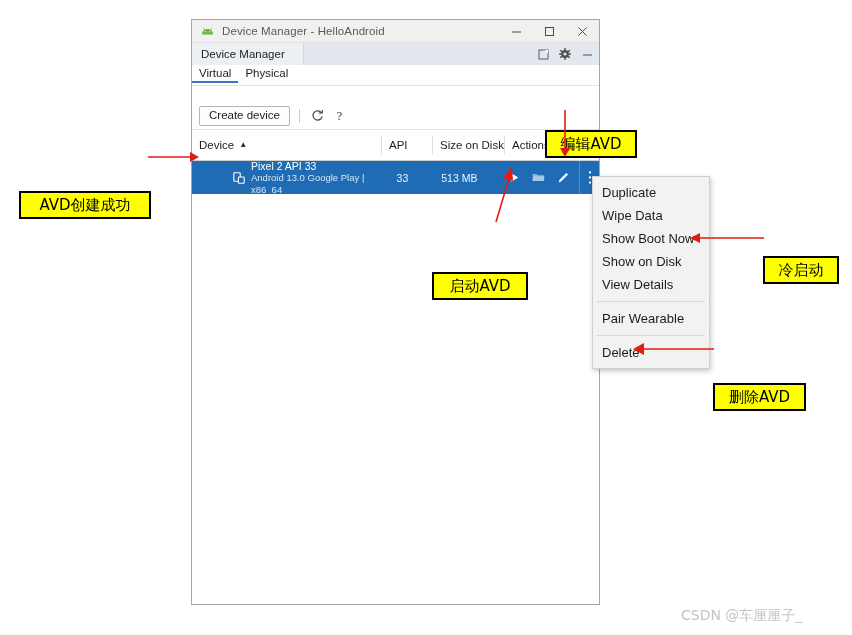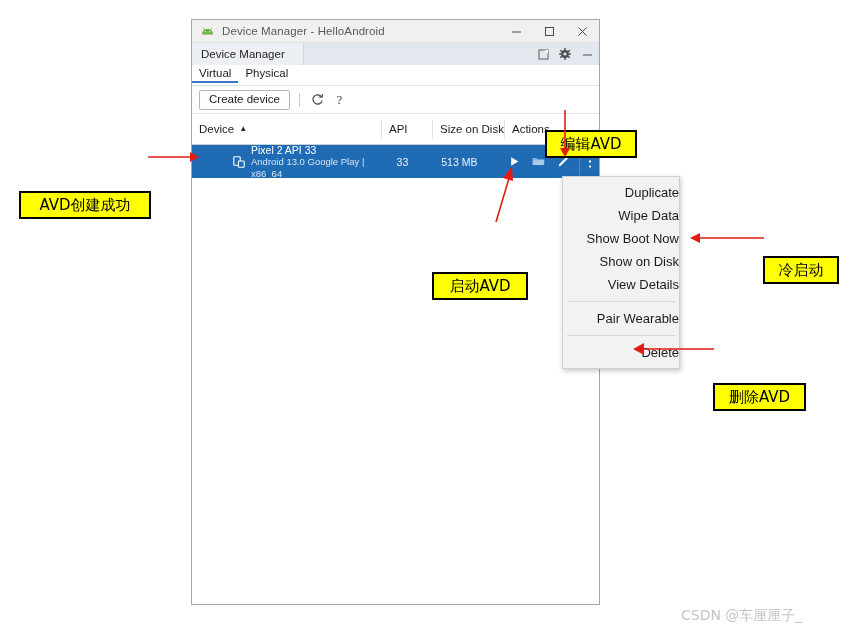--- a/index.html
+++ b/index.html
@@ -114,20 +114,21 @@
   }
 
   
   #toolbar {
     height: 27px;
     background: #ffffff;
     display: flex;
     align-items: center;
     padding-left: 7px;
     box-sizing: border-box;
+    margin-top: 16px;
   }
   #create-device {
     font-size: 11.5px;
     color: #1c1c1c;
     background: #fdfdfd;
     border: 1px solid #b6b6b6;
     border-radius: 2px;
     padding: 2px 9px 3px 9px;
     line-height: 13px;
   }
@@ -254,29 +255,28 @@
   }
   #window-inner {
     display: flex;
     flex-direction: column;
     height: 100%;
   }
 
   
   #context-menu {
     position: absolute;
-    left: 562px;
+    left: 592px;
     top: 176px;
     width: 118px;
     background: #f2f2f2;
     border: 1px solid #cfcfcf;
     box-shadow: 1px 2px 5px rgba(0,0,0,0.22);
     padding: 4px 0 4px 0;
     box-sizing: border-box;
-    text-align: right;
   }
   .menu-item {
     font-size: 13px;
     color: #1b1b1b;
     padding: 3px 0 3px 9px;
     line-height: 17px;
     white-space: nowrap;
     font-family: "Liberation Sans", "DejaVu Sans", sans-serif;
   }
   .menu-sep {

